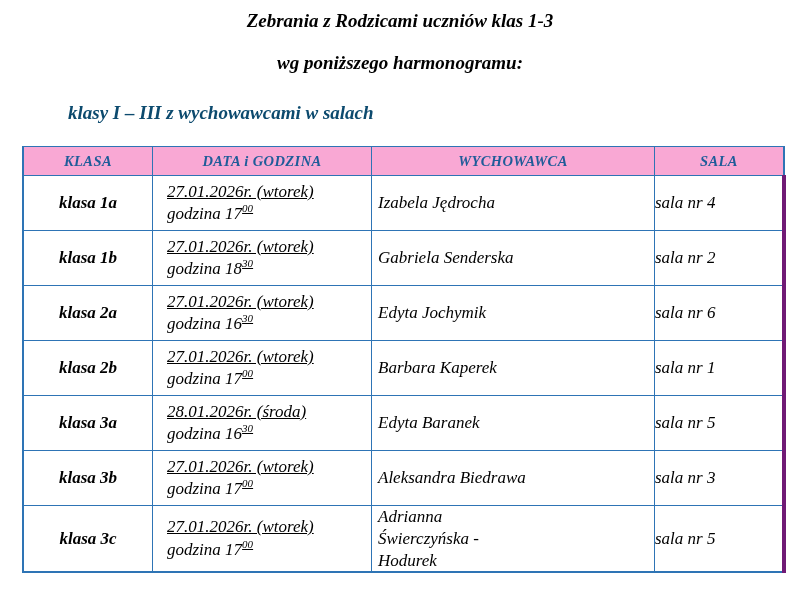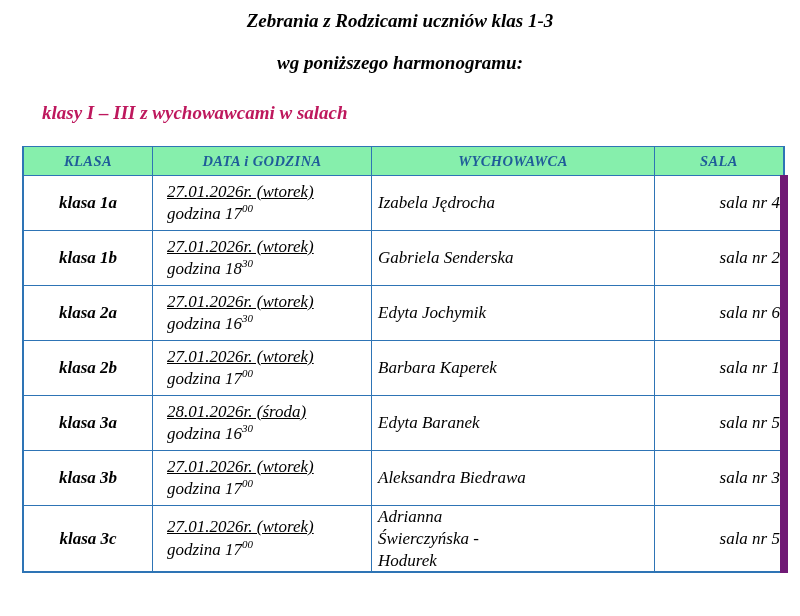--- a/index.html
+++ b/index.html
@@ -26,42 +26,42 @@
     font-weight: bold;
     font-style: italic;
     font-size: 19px;
     color: #000000;
   }
   .title-1 { padding-top: 10px; }
   .title-2 { padding-top: 20px; }
 
   .subtitle {
     margin-top: 28px;
-    margin-left: 42px;
+    margin-left: 68px;
     font-family: "Liberation Serif", serif;
     font-weight: bold;
     font-style: italic;
     font-size: 19px;
-    color: #be185d;
+    color: #0c4a6e;
   }
 
   table.schedule {
     margin-top: 22px;
     margin-left: 22px;
     border-collapse: collapse;
     width: 756px;
     table-layout: fixed;
   }
   table.schedule th, table.schedule td {
     border: 1px solid #2e74b5;
     padding: 0;
     vertical-align: middle;
   }
   thead th {
-    background: #86efac;
+    background: #f9a8d4;
     color: #1f5c99;
     font-family: "Liberation Serif", serif;
     font-weight: bold;
     font-style: italic;
     font-size: 14.5px;
     letter-spacing: 0.4px;
     text-align: center;
     height: 28px;
     border-top: 2px solid #2e74b5;
     border-bottom: 2px solid #2e74b5;
@@ -85,29 +85,30 @@
   tbody td.c-data {
     padding-left: 14px;
     line-height: 1.32;
   }
   tbody td.c-wych {
     text-align: left;
     padding: 0 6px;
     line-height: 1.28;
   }
   tbody td.c-sala {
-    text-align: right;
-    border-right: 8px solid #701a75;
+    text-align: left;
+    border-right: 4px solid #701a75;
   }
   tbody tr:last-child td { border-bottom: 2px solid #2e74b5; }
 
   sup {
     font-size: 11px;
     vertical-align: super;
     line-height: 0;
+    text-decoration: underline;
   }
   .date-line { display: block; text-decoration: underline; }
   .hour-line { display: block; }
   .wych-line { display: block; }
 </style>
 </head>
 <body>
 
 <div class="page">
 

